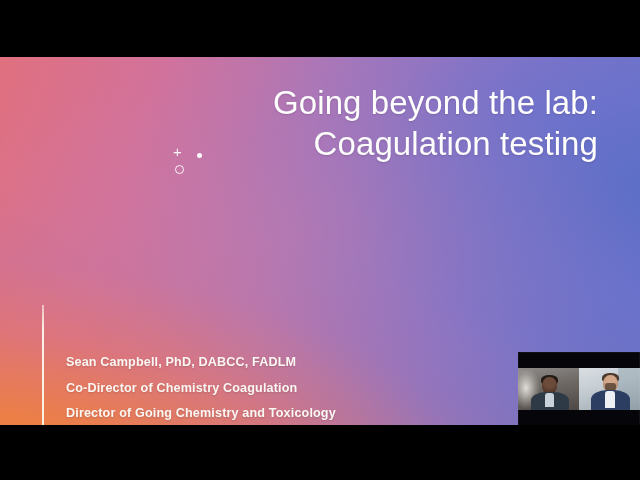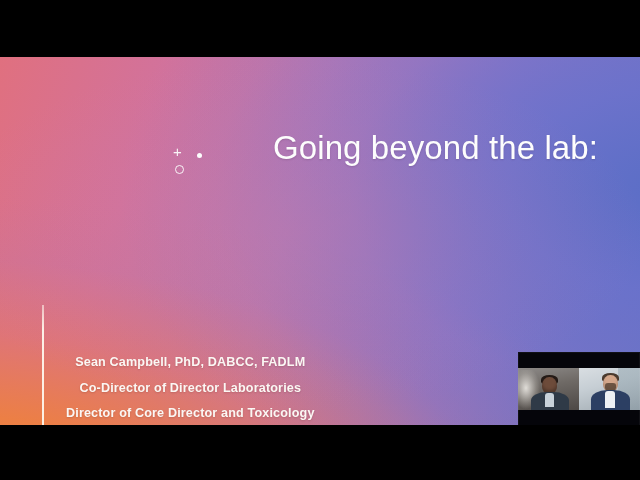--- a/index.html
+++ b/index.html
@@ -83,21 +83,21 @@
     top: 25px;
     width: 420px;
     text-align: right;
     color: #fdfdfd;
     font-size: 33px;
     line-height: 41px;
     font-weight: 400;
     letter-spacing: 0.1px;
     text-shadow: 0 1px 2px rgba(60,30,60,0.18);
   }
-  #title-block .tline { display: block; white-space: nowrap; margin-top: 45px; }
+  #title-block .tline { display: block; white-space: nowrap; }
 
   
   .deco {
     position: absolute;
     color: #fbfbfb;
     line-height: 1;
   }
   .deco-plus {
     left: 173px; top: 87px;
     font-size: 15px;
@@ -136,21 +136,21 @@
     position: absolute;
     left: 66px;
     top: 293px;
     color: #fbf7f4;
     font-size: 12.6px;
     line-height: 25.5px;
     font-weight: 600;
     letter-spacing: 0.15px;
     text-shadow: 0 1px 2px rgba(90,45,30,0.22);
   }
-  #presenter-block .pline { display: block; white-space: nowrap; text-align: center; }
+  #presenter-block .pline { display: block; white-space: nowrap; }
 
   
   #pip {
     position: absolute;
     left: 518px;
     top: 352px;
     width: 122px;
     height: 76px;
     background: #07070a;
     overflow: hidden;
@@ -270,28 +270,29 @@
     <div class="grad-warm"></div>
     <div class="grad-cool"></div>
     <div class="grad-soft"></div>
 
     <span class="deco deco-plus">+</span>
     <span class="deco deco-ring"></span>
     <span class="deco deco-dot"></span>
 
     <div id="title-block">
       <span class="tline">Going beyond the lab:</span>
+      <span class="tline">Coagulation testing</span>
     </div>
 
     <div id="accent-rule"></div>
 
     <div id="presenter-block">
       <span class="pline">Sean Campbell, PhD, DABCC, FADLM</span>
-      <span class="pline">Co-Director of Director Laboratories</span>
-      <span class="pline">Director of Core Director and Toxicology</span>
+      <span class="pline">Co-Director of Chemistry Coagulation</span>
+      <span class="pline">Director of Going Chemistry and Toxicology</span>
 
     </div>
   </div>
 
   <div id="pip">
     <div class="pip-bar t"></div>
     <div class="pip-bar b"></div>
 
     <div class="pip-pane left">
       <div class="pane-bg-left"></div>

